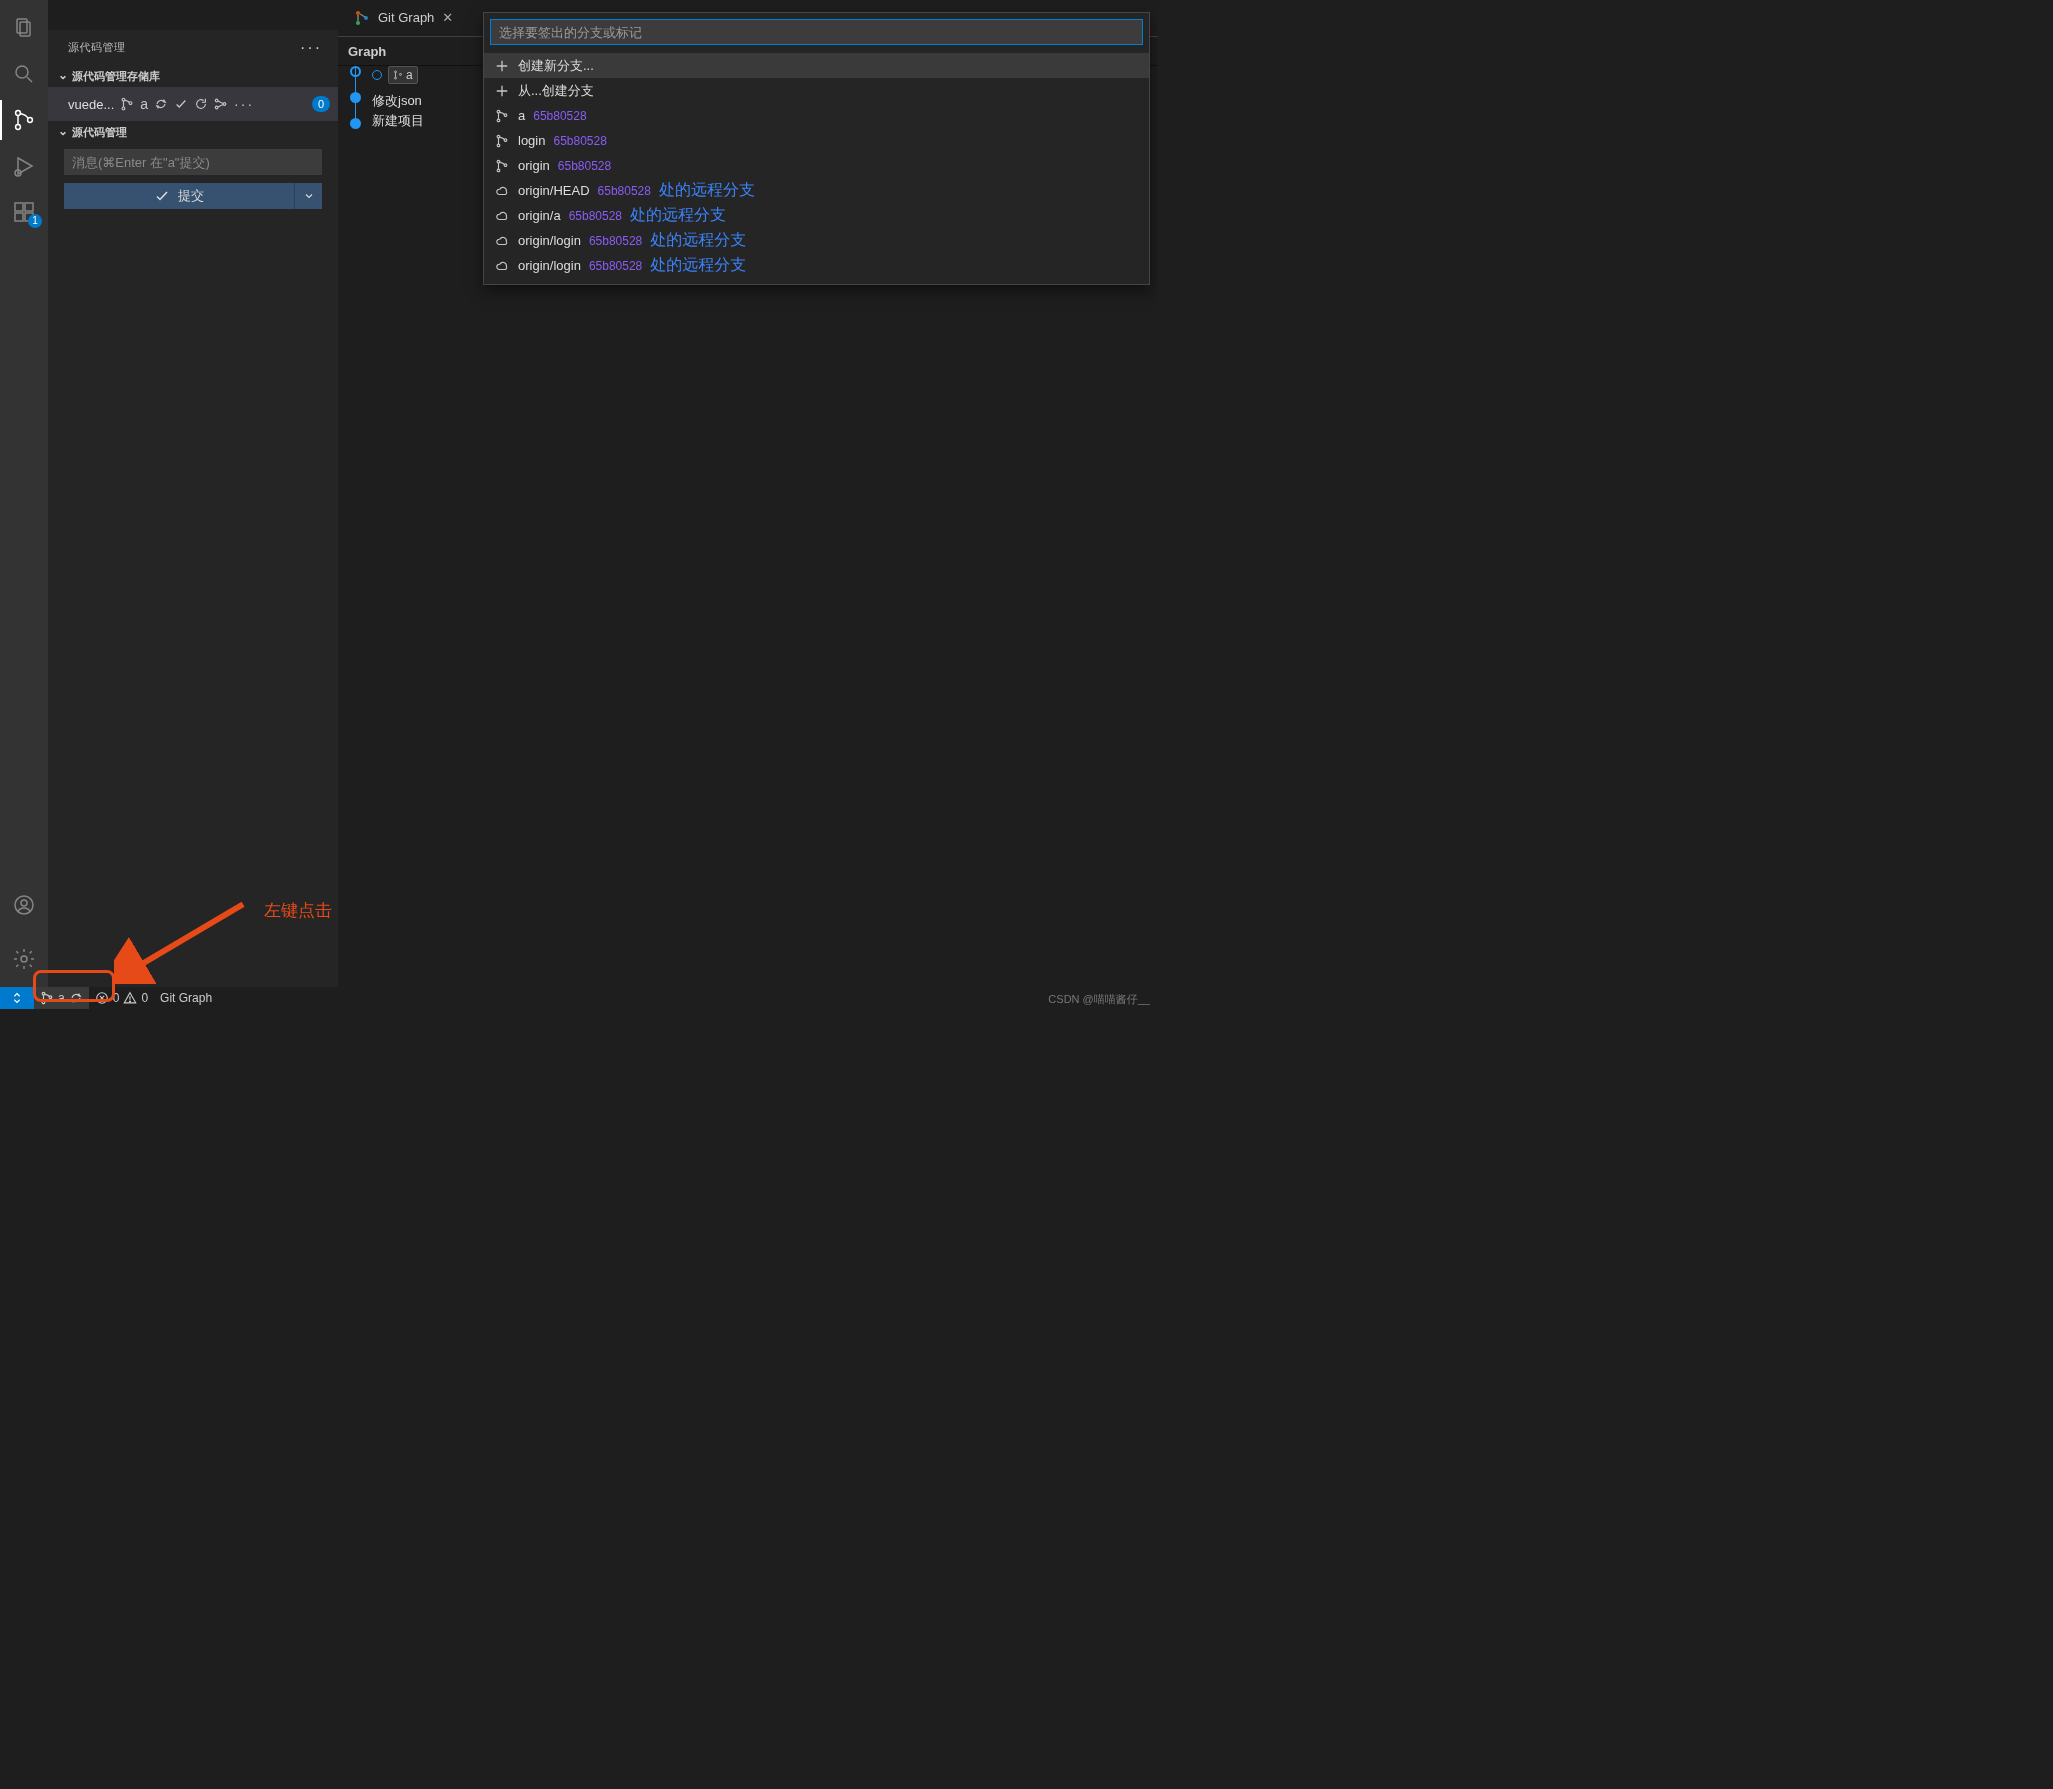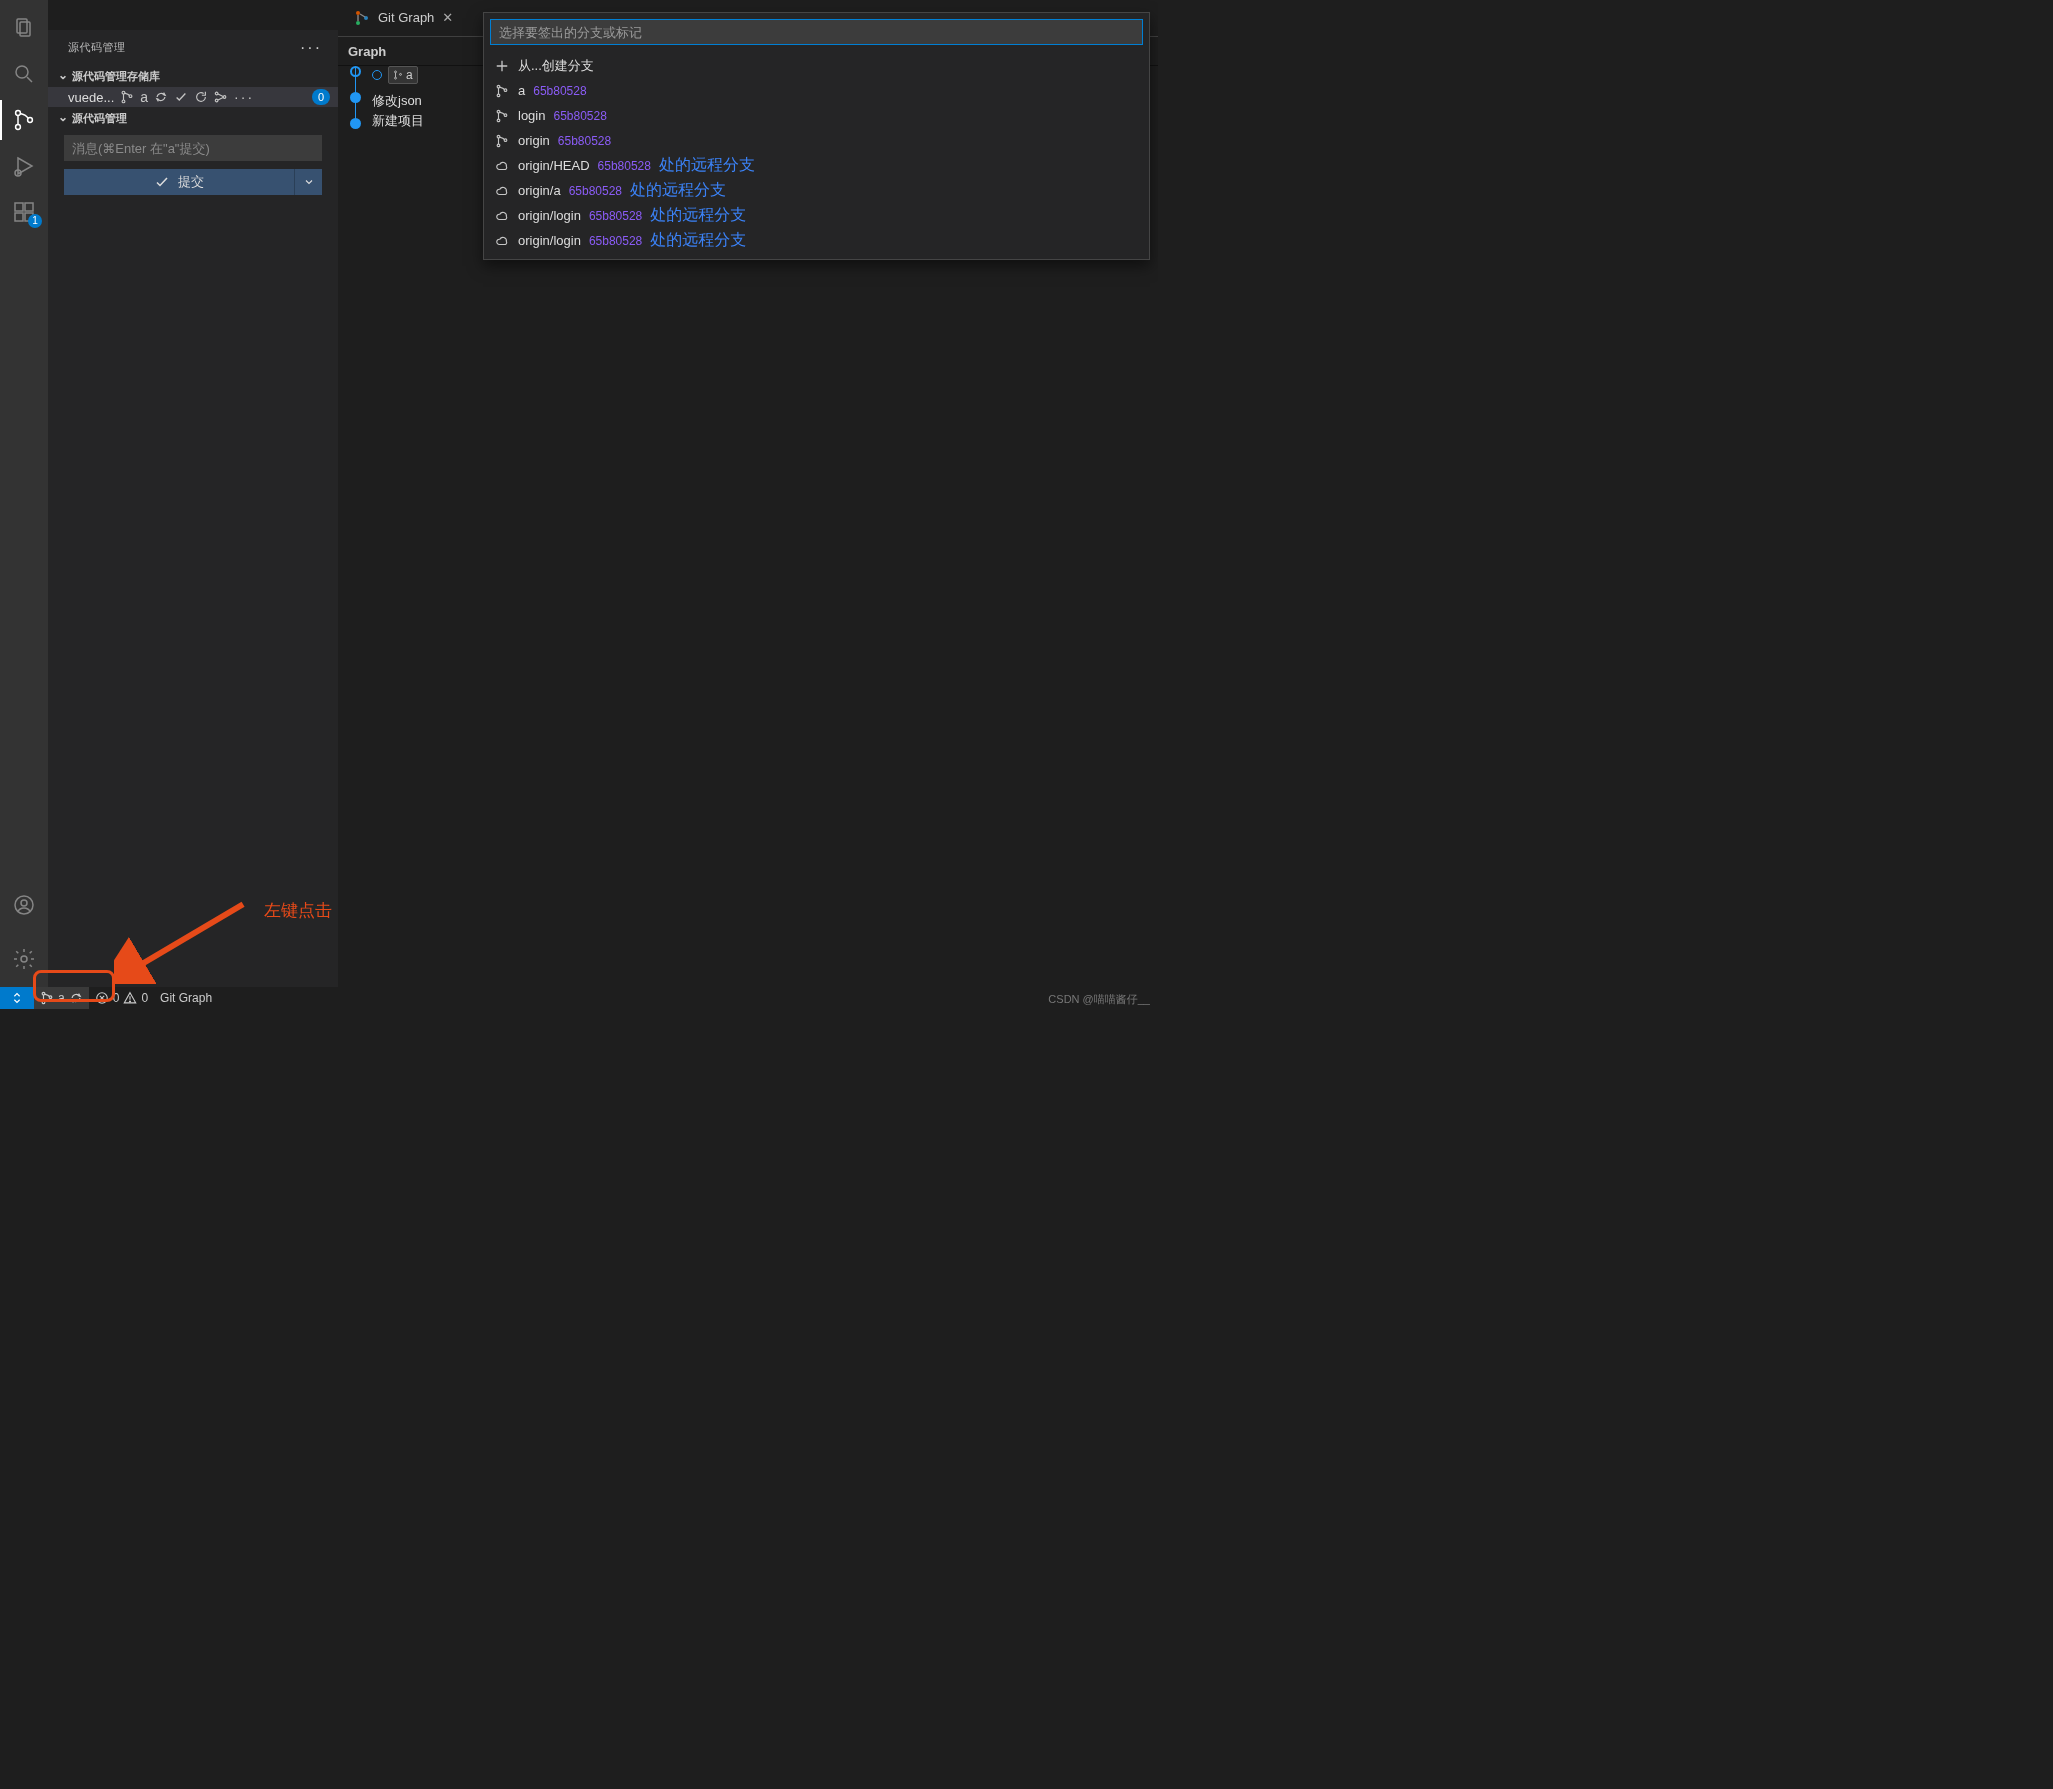--- a/index.html
+++ b/index.html
@@ -16,21 +16,21 @@
   .activity .spacer { flex:1; }
   .activity .bottom { margin-bottom:8px; }
 
   
   .sidebar { width:290px; background:#252526; display:flex; flex-direction:column;margin-top:30px; }
   .side-header { display:flex; align-items:center; justify-content:space-between; height:35px; padding:0 16px 0 20px; color:#bbb; font-size:11px; }
   .side-header .title { letter-spacing:0.5px; }
   .side-header .more { font-size:16px; color:#ccc; cursor:pointer; letter-spacing:2px; }
   .section-hdr { display:flex; align-items:center; height:22px; color:#ccc; font-weight:700; font-size:11px; padding:0 8px; cursor:pointer; gap:2px; }
   .section-hdr .chev { width:14px; text-align:center; font-size:12px; transform:translateY(-1px); }
-  .repo-row { display:flex; align-items:center; height:20px; background:#37373d; padding:0 8px 0 20px; color:#ddd; font-size:13px; gap:6px; }
+  .repo-row { display:flex; align-items:center; height:34px; background:#37373d; padding:0 8px 0 20px; color:#ddd; font-size:13px; gap:6px; }
   .repo-row .name { flex:0 0 auto; max-width:56px; overflow:hidden; text-overflow:ellipsis; white-space:nowrap; }
   .repo-row .icons { display:flex; align-items:center; gap:6px; color:#c5c5c5; font-size:14px; flex:1;}
   .repo-row .icons svg{width:14px;height:14px;}
   .repo-row .dots{letter-spacing:2px;}
   .repo-row .pill { background:#007acc; color:#fff; border-radius:10px; min-width:18px; height:16px; line-height:16px; text-align:center; font-size:11px; padding:0 5px; }
   .msg-input { margin:6px 16px 8px 16px; }
   .msg-input input { width:100%; height:26px; background:#3c3c3c; border:none; color:#ccc; padding:0 8px; font-size:13px; outline:none; }
   .msg-input input::placeholder { color:#8a8a8a; }
   .commit-row { display:flex; margin:0 16px; height:26px; }
   .commit-btn { flex:1; background:#375170; border:none; color:#ddd; display:flex; align-items:center; justify-content:center; gap:8px; cursor:pointer; font-size:13px; }
@@ -240,20 +240,28 @@
       <div class="row r3">
           <span>新建项目</span>
         </div>
     </div>
   </div>
 </div>
 
 <div class="qp">
   <div class="qp-input"><input placeholder="选择要签出的分支或标记" style=""></div>
   <ul>
+    <li class="sel">
+      <span class="ico">
+          <svg viewBox="0 0 16 16" stroke="currentColor" stroke-width="1.5">
+            <path d="M8 2v12M2 8h12"></path>
+          </svg>
+        </span>
+      <span>创建新分支...</span>
+    </li>
     <li>
       <span class="ico">
           <svg viewBox="0 0 16 16" stroke="currentColor" stroke-width="1.5">
             <path d="M8 2v12M2 8h12"></path>
           </svg>
         </span>
       <span>从...创建分支</span>
     </li>
     <li>
       <span class="ico">

